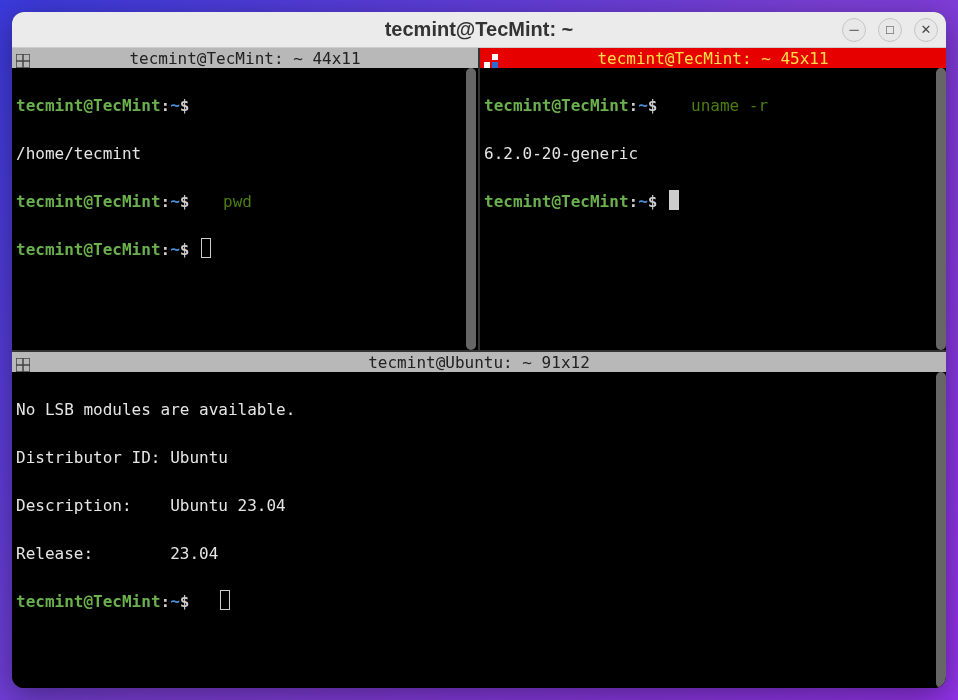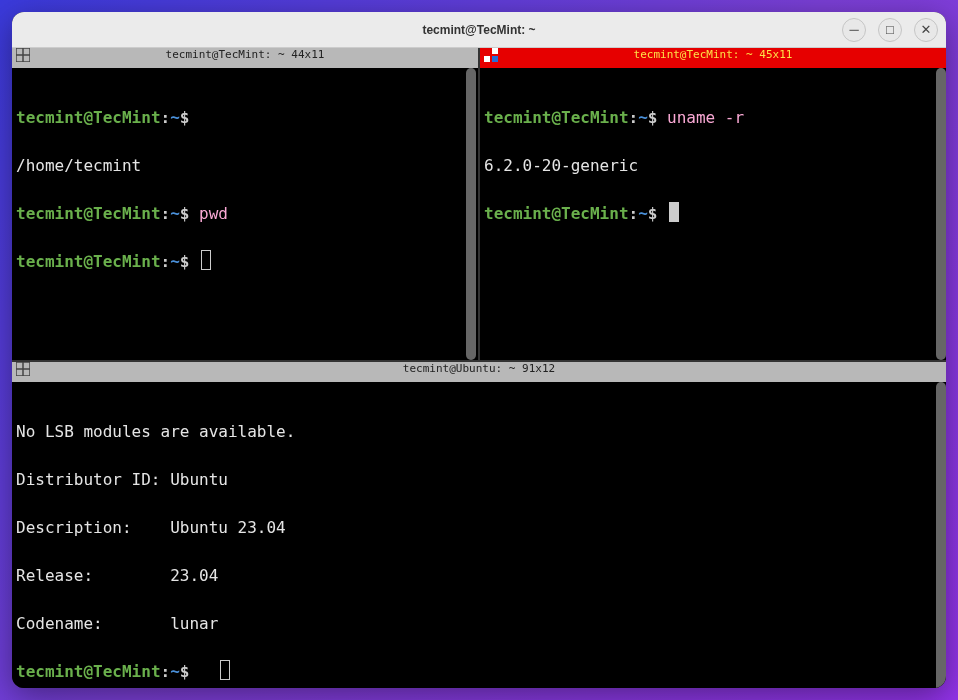--- a/index.html
+++ b/index.html
@@ -22,21 +22,21 @@
       height: 36px;
       background: #ebebeb;
       display: flex;
       align-items: center;
       border-bottom: 1px solid #ccc;
       position: relative;
     }
     .title-text {
       flex: 1;
       text-align: center;
-      font-size: 12px;
+      font-size: 20px;
       font-weight: 600;
       color: #333;
     }
     .win-controls {
       position: absolute;
       right: 8px;
       display: flex;
       gap: 12px;
       align-items: center;
     }
@@ -70,55 +70,55 @@
       flex-direction: column;
       min-width: 0;
       position: relative;
     }
     .pane-left { flex: 1; border-right: 2px solid #333; }
     .pane-right { flex: 1; }
     .pane-bottom { flex: 1; border-top: 2px solid #333; }
     .pane-title {
       height: 20px;
       display: flex;
-      align-items: flex-start;
+      align-items: flex-end;
       justify-content: center;
-      font-size: 11px;
+      font-size: 16px;
       color: #222;
       position: relative;
       font-family: "DejaVu Sans Mono", monospace;
     }
     .pane-title.inactive { background: #b8b8b8; }
     .pane-title.active { background: #e60000; color: #fde047; }
     .pane-icon {
       position: absolute;
       left: 4px;
       width: 14px; height: 14px;
     }
     .pane-icon svg { width: 14px; height: 14px; display: block; }
     .term {
       flex: 1;
       background: #000;
       font-family: "DejaVu Sans Mono", "Liberation Mono", monospace;
       font-size: 16px;
       line-height: 24px;
       color: #ccc;
-      padding: 14px 4px;
+      padding: 2px 4px;
       white-space: pre;
       overflow: hidden;
       position: relative;
     }
     .term-line { white-space: pre; }
     .user { color: #6ab04c; font-weight: bold; }
     .at { color: #6ab04c; font-weight: bold; }
     .host { color: #6ab04c; font-weight: bold; }
     .colon { color: #ccc; font-weight: bold; }
     .path { color: #4a90d9; font-weight: bold; }
     .dollar { color: #ccc; font-weight: bold; }
-    .cmd { color: #f9a8d4; }
+    .cmd { color: #4d7c0f; margin-left: 24px; }
     .out { color: #e5e5e5; }
     .cursor {
       display: inline-block;
       width: 10px; height: 20px;
       background: #ccc;
       vertical-align: -3px;
       margin-left: 2px;
     }
     .cursor.outline {
       background: transparent;
@@ -208,21 +208,20 @@
                 <line x1="0" y1="7" x2="14" y2="7" stroke="#444" stroke-width="1.5"></line>
               </svg>
           </span>
           <span>tecmint@Ubuntu: ~ 91x12</span>
         </div>
         <div class="term">
 <div class="term-line"><span class="out">No LSB modules are available.</span></div>
 <div class="term-line"><span class="out">Distributor ID: Ubuntu</span></div>
 <div class="term-line"><span class="out">Description:    Ubuntu 23.04</span></div>
 <div class="term-line"><span class="out">Release:        23.04</span></div>
-<div class="term-line"><span class="out">Codename:       lunar</span></div>
 <div class="term-line"><span class="user">tecmint</span><span class="at">@</span><span class="host">TecMint</span><span class="colon">:</span><span class="path">~</span><span class="dollar">$</span>   <span class="cursor outline"></span></div>
           <div class="scrollbar"></div>
         </div>
       </div>
     </div>
 
   </div>
 </div>
 
 </body></html>

